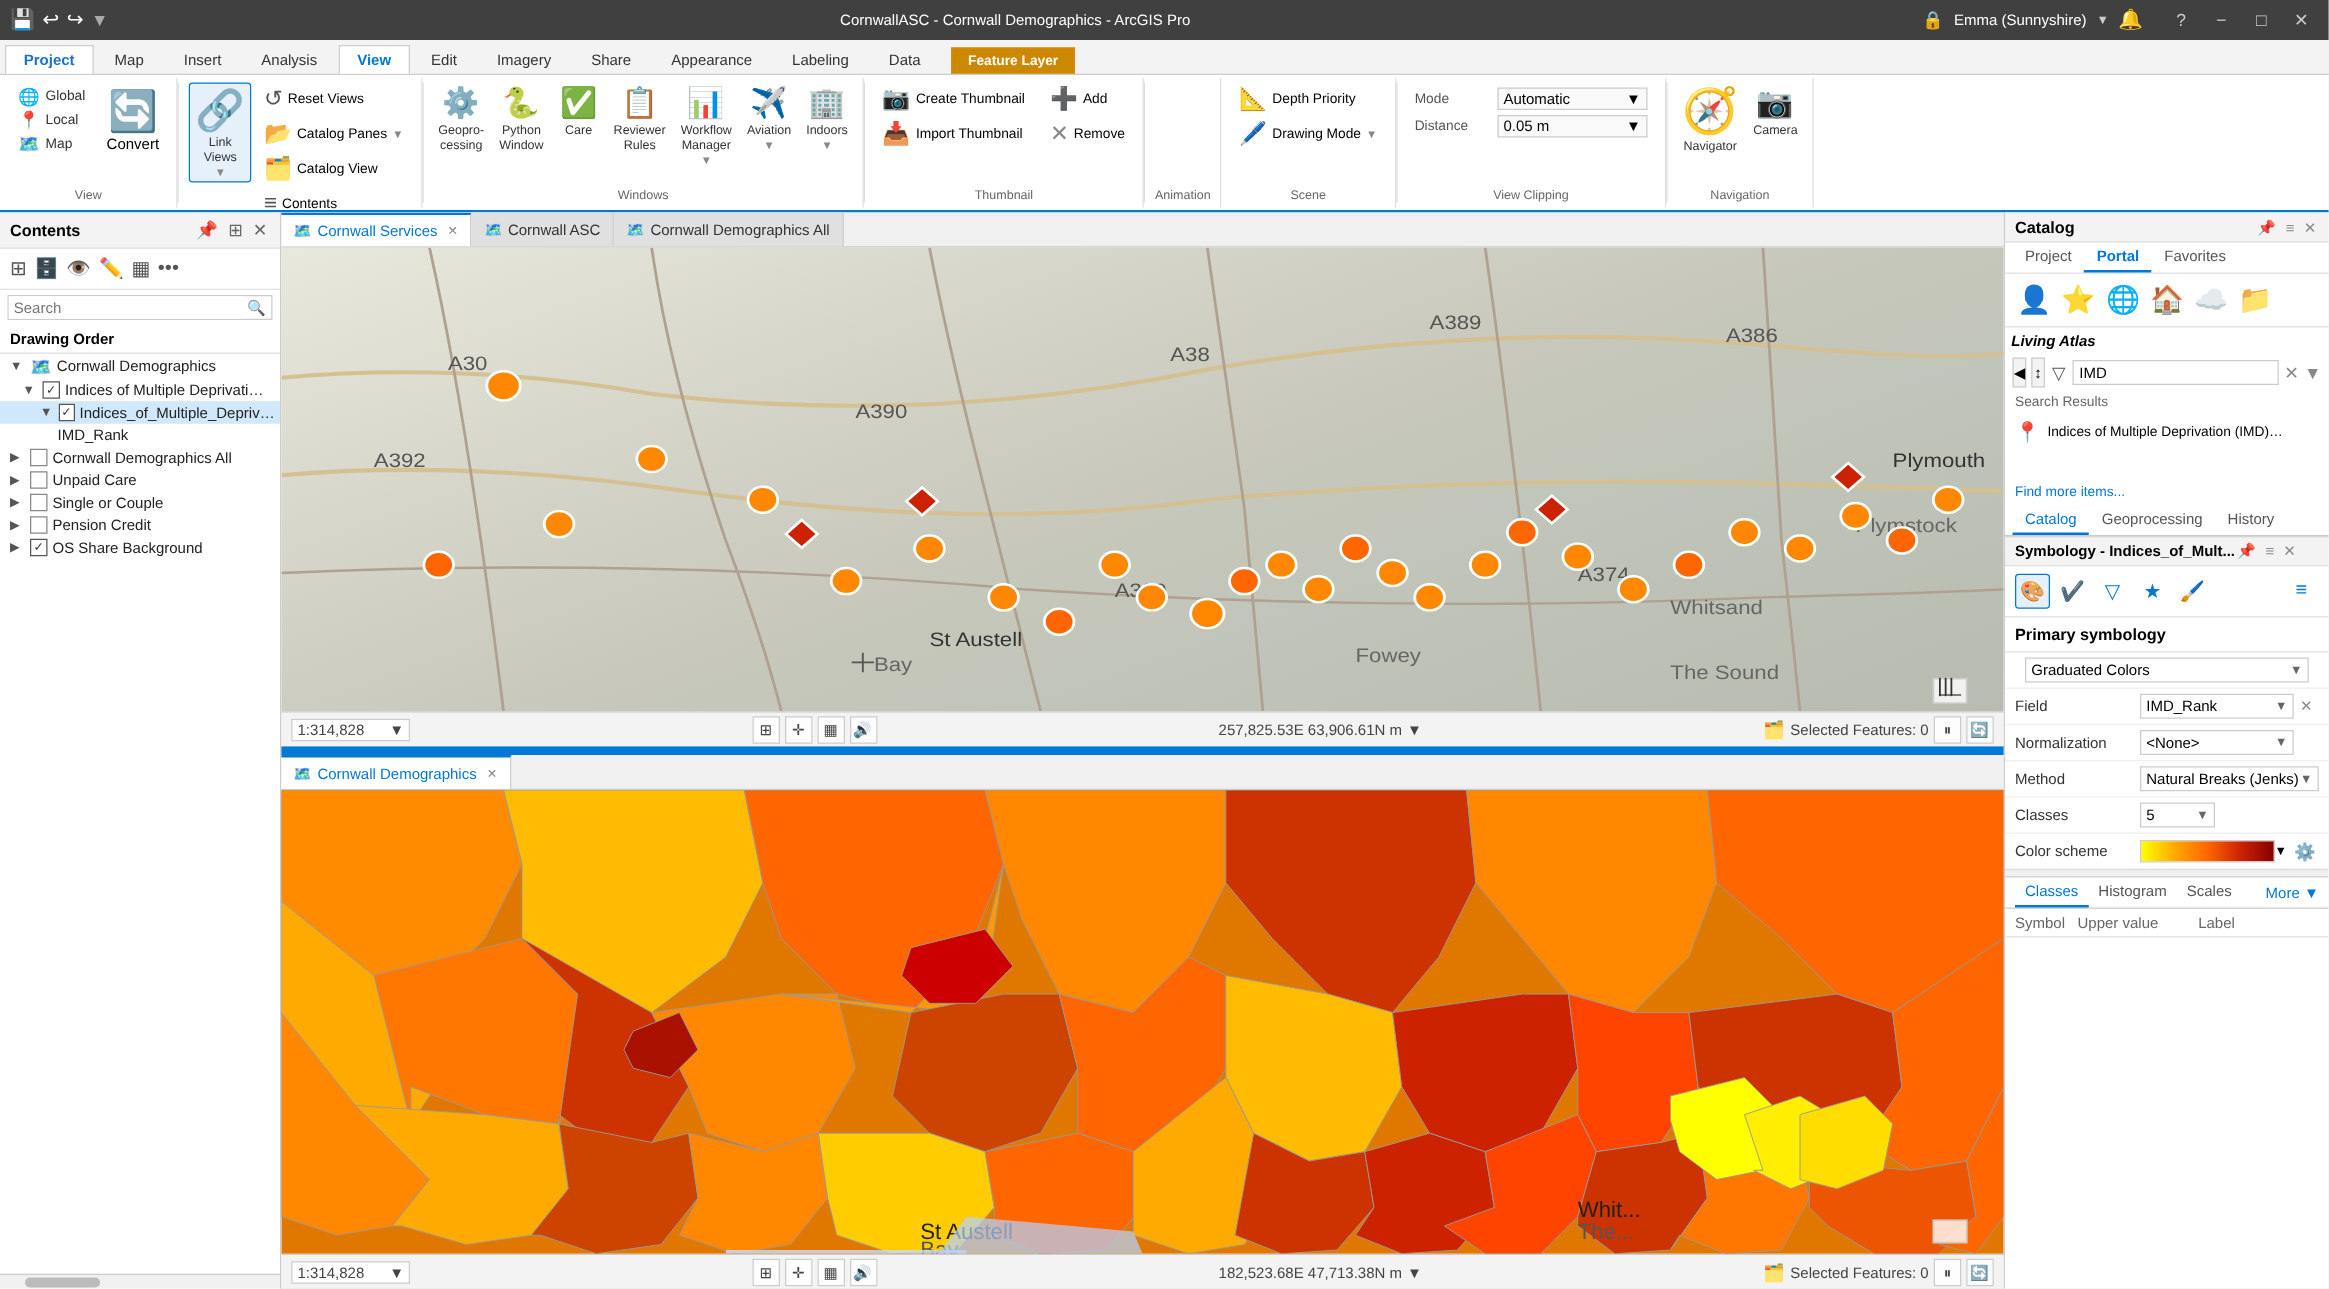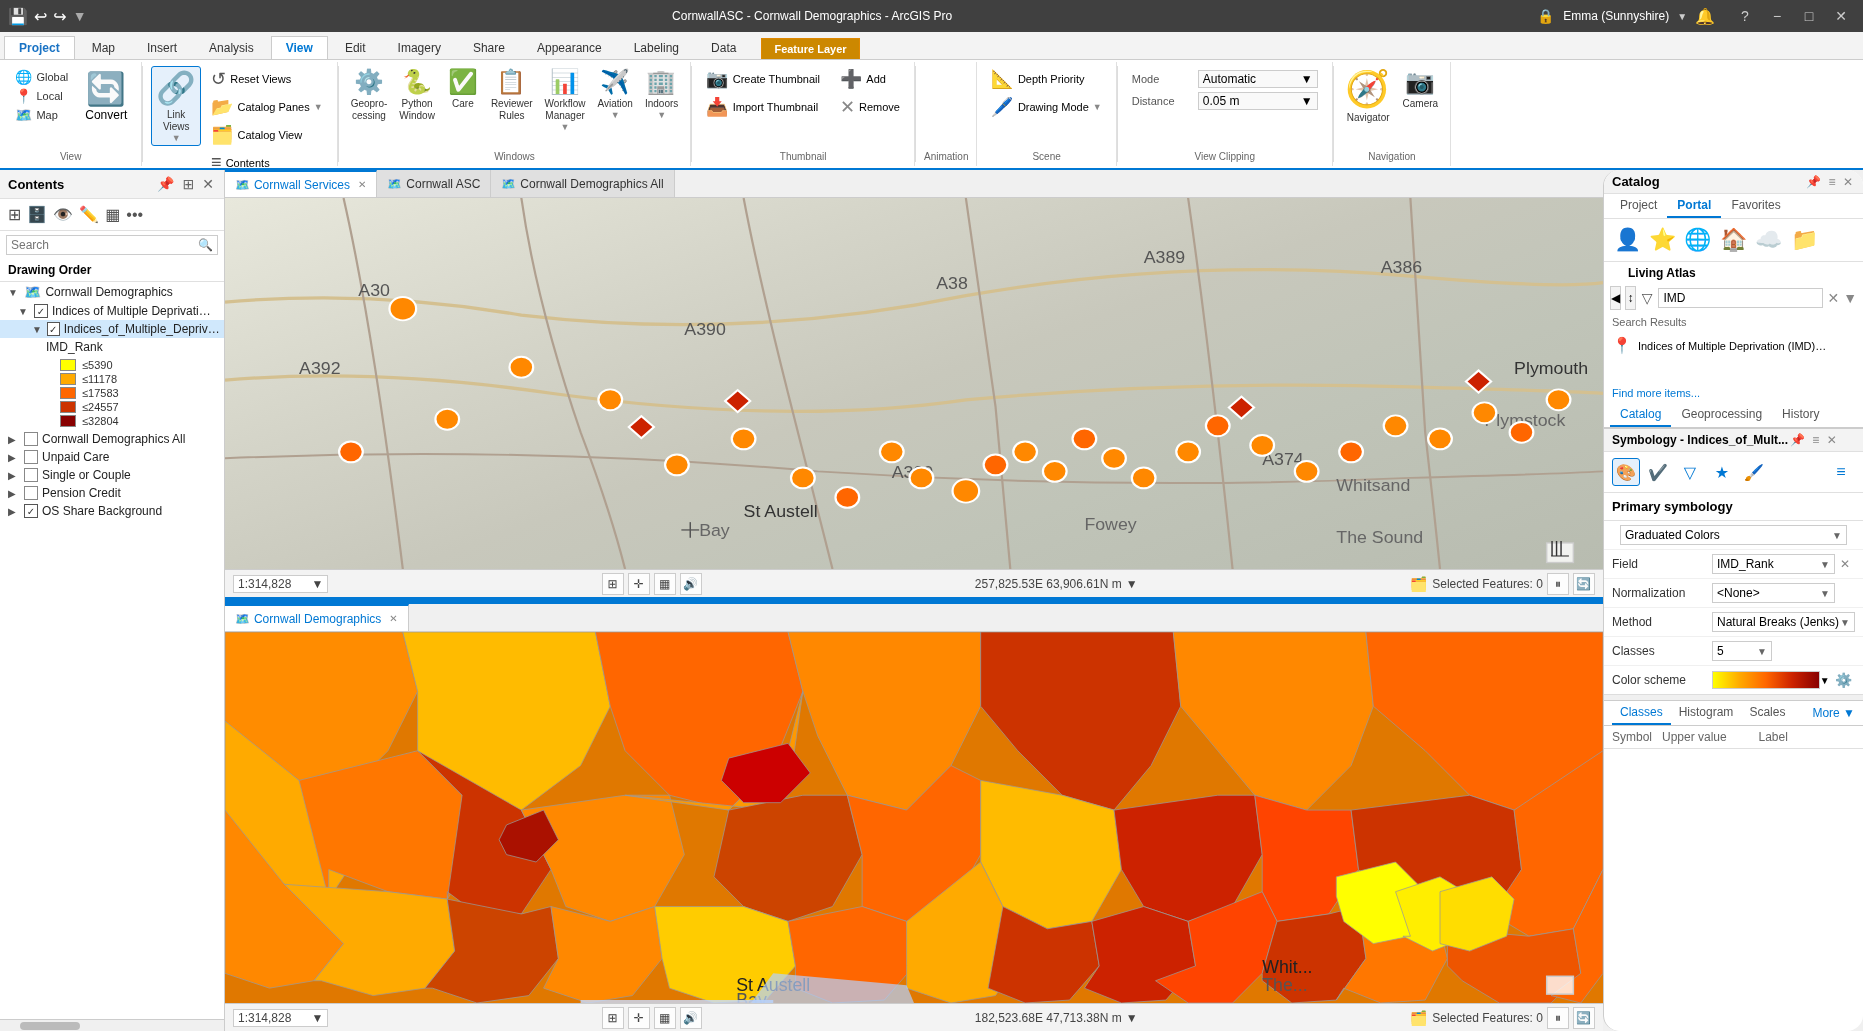--- a/index.html
+++ b/index.html
@@ -261,21 +261,20 @@
 
     
     #right-panel {
       width: 260px;
       min-width: 260px;
       background: #fff;
       border-left: 1px solid #ccc;
       display: flex;
       flex-direction: column;
       overflow: hidden;
-      border-radius: 16px;
     }
 
     
     #catalog-section {
       border-bottom: 1px solid #ccc;
       flex-shrink: 0;
     }
     #catalog-header {
       display: flex;
       align-items: center;
@@ -300,23 +299,24 @@
     .catalog-tab.active { color: #0078d4; border-bottom: 2px solid #0078d4; font-weight: 600; }
     .catalog-icons-row {
       display: flex;
       align-items: center;
       gap: 4px;
       padding: 6px 8px;
       border-bottom: 1px solid #e0e0e0;
     }
     .cat-icon-btn { font-size: 22px; cursor: pointer; color: #0078d4; padding: 2px; }
     .living-atlas-label {
-      padding: 4px 24px;
+      padding: 4px 5px;
       font-weight: 700;
       font-size: 12px;
+      font-style: italic;
     }
     .catalog-search-row {
       display: flex;
       align-items: center;
       padding: 2px 6px;
       gap: 4px;
     }
     .catalog-nav-btn {
       width: 24px;
       height: 24px;
@@ -834,42 +834,20 @@
       <div class="tree-item layer-indent-2 selected">
         <span class="tree-chevron">▼</span>
         <span class="checkbox-icon checked"></span>
         <span class="tree-label">Indices_of_Multiple_Deprivatio...</span>
       </div>
 
       <div class="tree-item layer-indent-3">
         <span class="tree-label">IMD_Rank</span>
       </div>
 
-      <div class="imd-rank-legend">
-        <div class="legend-row">
-          <span class="legend-swatch" style="background:#ffff00;"></span>
-          <span class="legend-label">≤5390</span>
-        </div>
-        <div class="legend-row">
-          <span class="legend-swatch" style="background:#ffaa00;"></span>
-          <span class="legend-label">≤11178</span>
-        </div>
-        <div class="legend-row">
-          <span class="legend-swatch" style="background:#ff6600;"></span>
-          <span class="legend-label">≤17583</span>
-        </div>
-        <div class="legend-row">
-          <span class="legend-swatch" style="background:#cc3300;"></span>
-          <span class="legend-label">≤24557</span>
-        </div>
-        <div class="legend-row">
-          <span class="legend-swatch" style="background:#880000;"></span>
-          <span class="legend-label">≤32804</span>
-        </div>
-      </div>
 
       <div class="tree-item">
         <span class="tree-chevron">▶</span>
         <span class="checkbox-icon"></span>
         <span class="tree-label">Cornwall Demographics All</span>
       </div>
 
       <div class="tree-item">
         <span class="tree-chevron">▶</span>
         <span class="checkbox-icon"></span>

